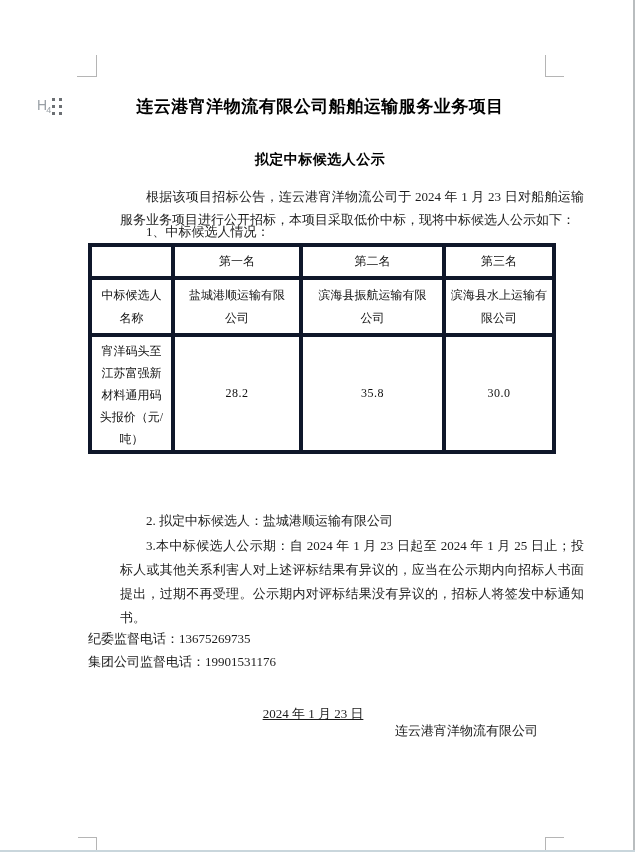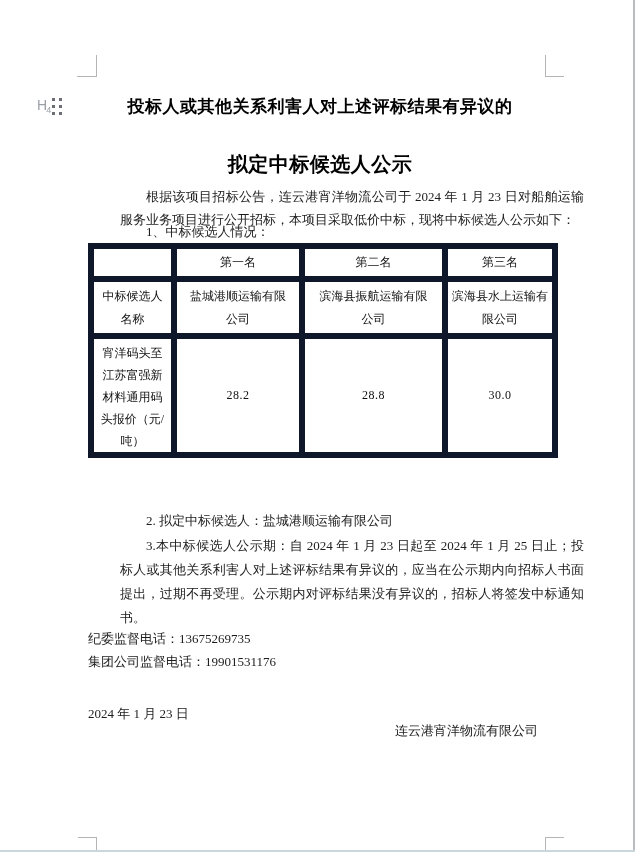--- a/index.html
+++ b/index.html
@@ -21,34 +21,34 @@
   
   .gadget{position:absolute;left:37px;top:96px;display:flex;align-items:center;}
   .hbadge{color:#9aa0a6;font-family:"Liberation Sans","DejaVu Sans",sans-serif;font-size:14px;line-height:18px;}
   .hbadge .lvl{font-size:9px;position:relative;top:3px;left:-1px;}
   .dots{display:grid;grid-template-columns:3px 3px;grid-auto-rows:3px;column-gap:4px;row-gap:4px;cursor:grab;}
   .dots i{background:#6b6f73;width:3px;height:3px;display:block;}
   
   .content{position:absolute;left:88px;top:0;width:464px;}
   .content > *{position:absolute;left:0;width:100%;margin:0;}
   h1.title{top:95px;text-align:center;font-size:17px;font-weight:bold;letter-spacing:0.5px;color:#000;}
-  h2.subtitle{top:151px;text-align:center;font-size:20px;font-weight:bold;letter-spacing:0.5px;color:#000;}
+  h2.subtitle{top:151px;text-align:center;font-size:14px;font-weight:bold;letter-spacing:0.5px;color:#000;}
   .para{font-size:13px;line-height:23px;text-align:justify;}
   .indent{text-indent:2em;margin-left:32px;}
   .p-intro{top:185px;}
   .p-item1{top:223px;line-height:18px;}
   .p-item2{top:512px;line-height:18px;}
   .p-item3{top:534px;line-height:24px;}
   .p-phone1{top:630px;line-height:18px;}
   .p-phone2{top:653px;line-height:18px;}
   .p-sign{top:722px;line-height:17px;text-align:right;padding-right:14px;box-sizing:border-box;}
-  .p-date{top:705px;line-height:17px;text-align:left;padding-right:14px;box-sizing:border-box;}
+  .p-date{top:705px;line-height:17px;text-align:center;padding-right:14px;box-sizing:border-box;text-decoration:underline;}
   
   table.cand{top:243px;border-collapse:collapse;table-layout:fixed;width:464px;font-size:12px;color:#111;}
-  table.cand td{border:6px solid #0f172a;text-align:center;vertical-align:middle;overflow:visible;}
+  table.cand td{border:4px solid #0f172a;text-align:center;vertical-align:middle;overflow:visible;}
   tr.r-head{height:33px;}
   tr.r-names{height:57px;}
   tr.r-price1{height:87px;}
   tr.r-price2{height:83px;}
   td.lbl-center{line-height:23px;padding:0 6px;border-radius:26px;}
   td.lbl-left{text-align:left;vertical-align:top;line-height:22px;padding:3px 4px 0 4px;}
   td.name-1{line-height:23px;padding:0 12px;}
   td.name-2{line-height:23px;padding:0 10px;}
   td.name-3{line-height:23px;padding:0 1px;}
   td.num{letter-spacing:0.5px;}
@@ -70,21 +70,21 @@
         <i></i>
         <i></i>
         <i></i>
         <i></i>
         <i></i>
     </span>
   </div>
 
   <div class="content">
 
-    <h1 class="title">投标人或其他关系利害人对上述评标结果有异议的</h1>
+    <h1 class="title">连云港宵洋物流有限公司船舶运输服务业务项目</h1>
     <h2 class="subtitle">拟定中标候选人公示</h2>
 
     <p class="para indent p-intro">根据该项目招标公告，连云港宵洋物流公司于 2024 年 1 月 23 日对船舶运输服务业务项目进行公开招标，本项目采取低价中标，现将中标候选人公示如下：</p>
     <p class="para indent p-item1">1、中标候选人情况：</p>
 
     <table class="cand">
       <colgroup>
         <col style="width:83px">
           <col style="width:128px">
           <col style="width:143px">
@@ -99,21 +99,21 @@
         </tr>
         <tr class="r-names">
           <td class="lbl-center">中标候选人名称</td>
           <td class="name-1">盐城港顺运输有限公司</td>
           <td class="name-2">滨海县振航运输有限公司</td>
           <td class="name-3">滨海县水上运输有限公司</td>
         </tr>
         <tr class="r-price1">
           <td class="lbl-left">宵洋码头至江苏富强新材料通用码头报价（元/吨）</td>
           <td class="num">28.2</td>
-          <td class="num">28.8</td>
+          <td class="num">35.8</td>
           <td class="num">30.0</td>
         </tr>
       </tbody>
     </table>
 
     <p class="para indent p-item2">2. 拟定中标候选人：盐城港顺运输有限公司</p>
     <p class="para indent p-item3">3.本中标候选人公示期：自 2024 年 1 月 23 日起至 2024 年 1 月 25 日止；投标人或其他关系利害人对上述评标结果有异议的，应当在公示期内向招标人书面提出，过期不再受理。公示期内对评标结果没有异议的，招标人将签发中标通知书。</p>
 
     <p class="para p-phone1">纪委监督电话：13675269735</p>
     <p class="para p-phone2">集团公司监督电话：19901531176</p>

